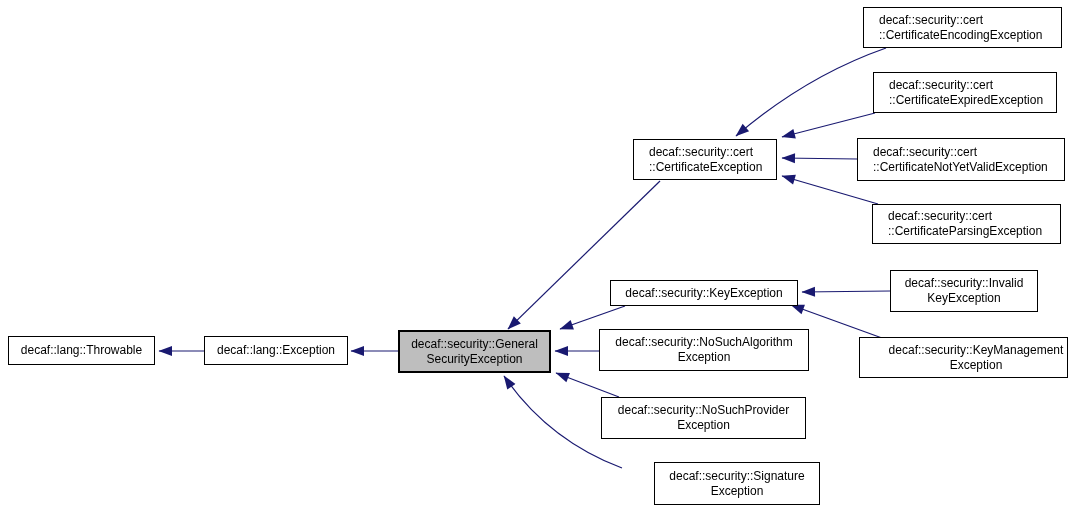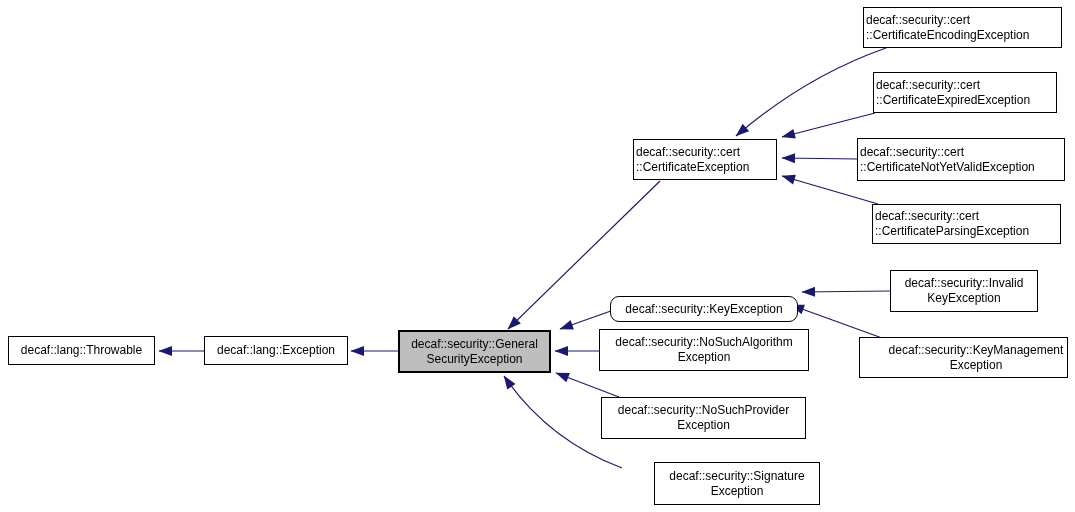--- a/index.html
+++ b/index.html
@@ -37,21 +37,21 @@
     flex-direction: column;
     justify-content: center;
     align-items: center;
     text-align: center;
     white-space: nowrap;
     cursor: pointer;
   }
   .node.align-left {
     align-items: flex-start;
     text-align: left;
-    padding-left: 2px;
+    padding-left: 15px;
   }
   .node.highlight {
     background: var(--highlight_fill, #bebebe);
     border-width: 2px;
   }
 </style>
 </head>
 <body>
 
 <div id="canvas">
@@ -108,21 +108,21 @@
   <div class="node align-left" style="left:857px; top:138px; width:208px; height:43px;">
     <span>decaf::security::cert</span>
     <span>::CertificateNotYetValidException</span>
   </div>
 
   <div class="node align-left" style="left:872px; top:204px; width:189px; height:40px;">
     <span>decaf::security::cert</span>
     <span>::CertificateParsingException</span>
   </div>
 
-  <div class="node" style="left:610px; top:296px; width:188px; height:26px;border-radius:9px;">
+  <div class="node" style="left:610px; top:280px; width:188px; height:26px;">
     <span>decaf::security::KeyException</span>
   </div>
 
   <div class="node" style="left:599px; top:329px; width:210px; height:42px;">
     <span>decaf::security::NoSuchAlgorithm</span>
     <span>Exception</span>
   </div>
 
   <div class="node" style="left:601px; top:397px; width:205px; height:42px;">
     <span>decaf::security::NoSuchProvider</span>

